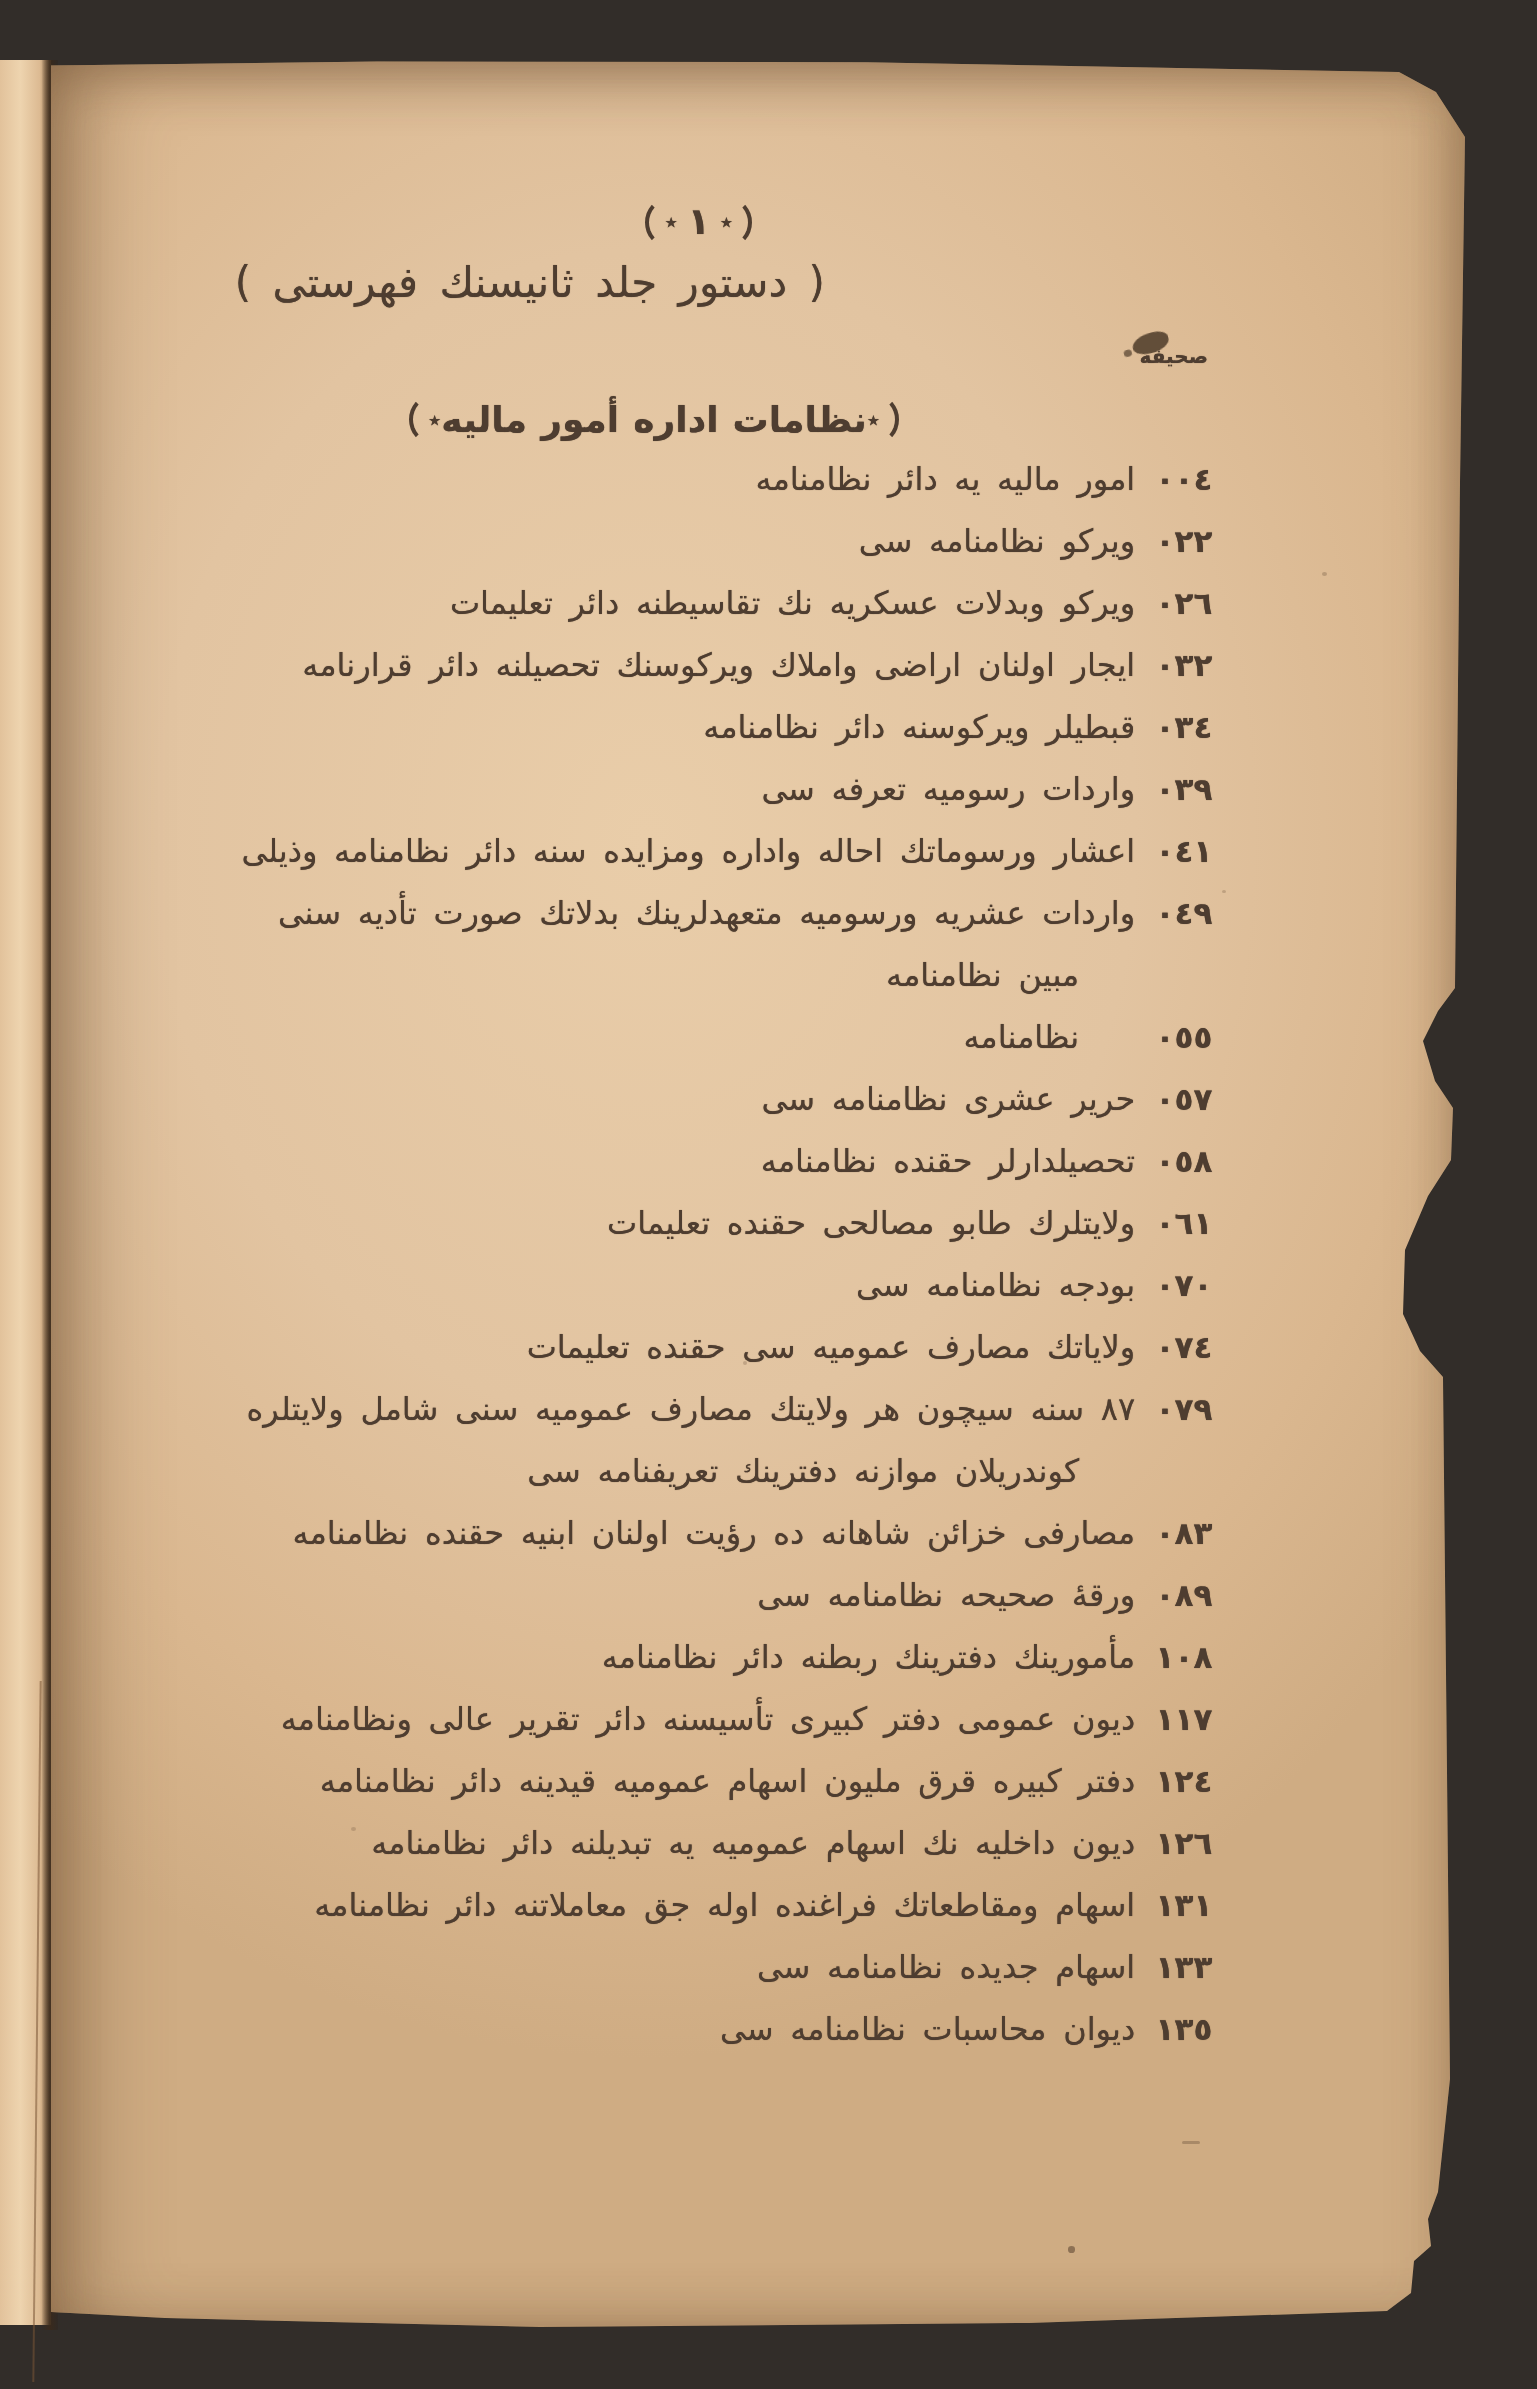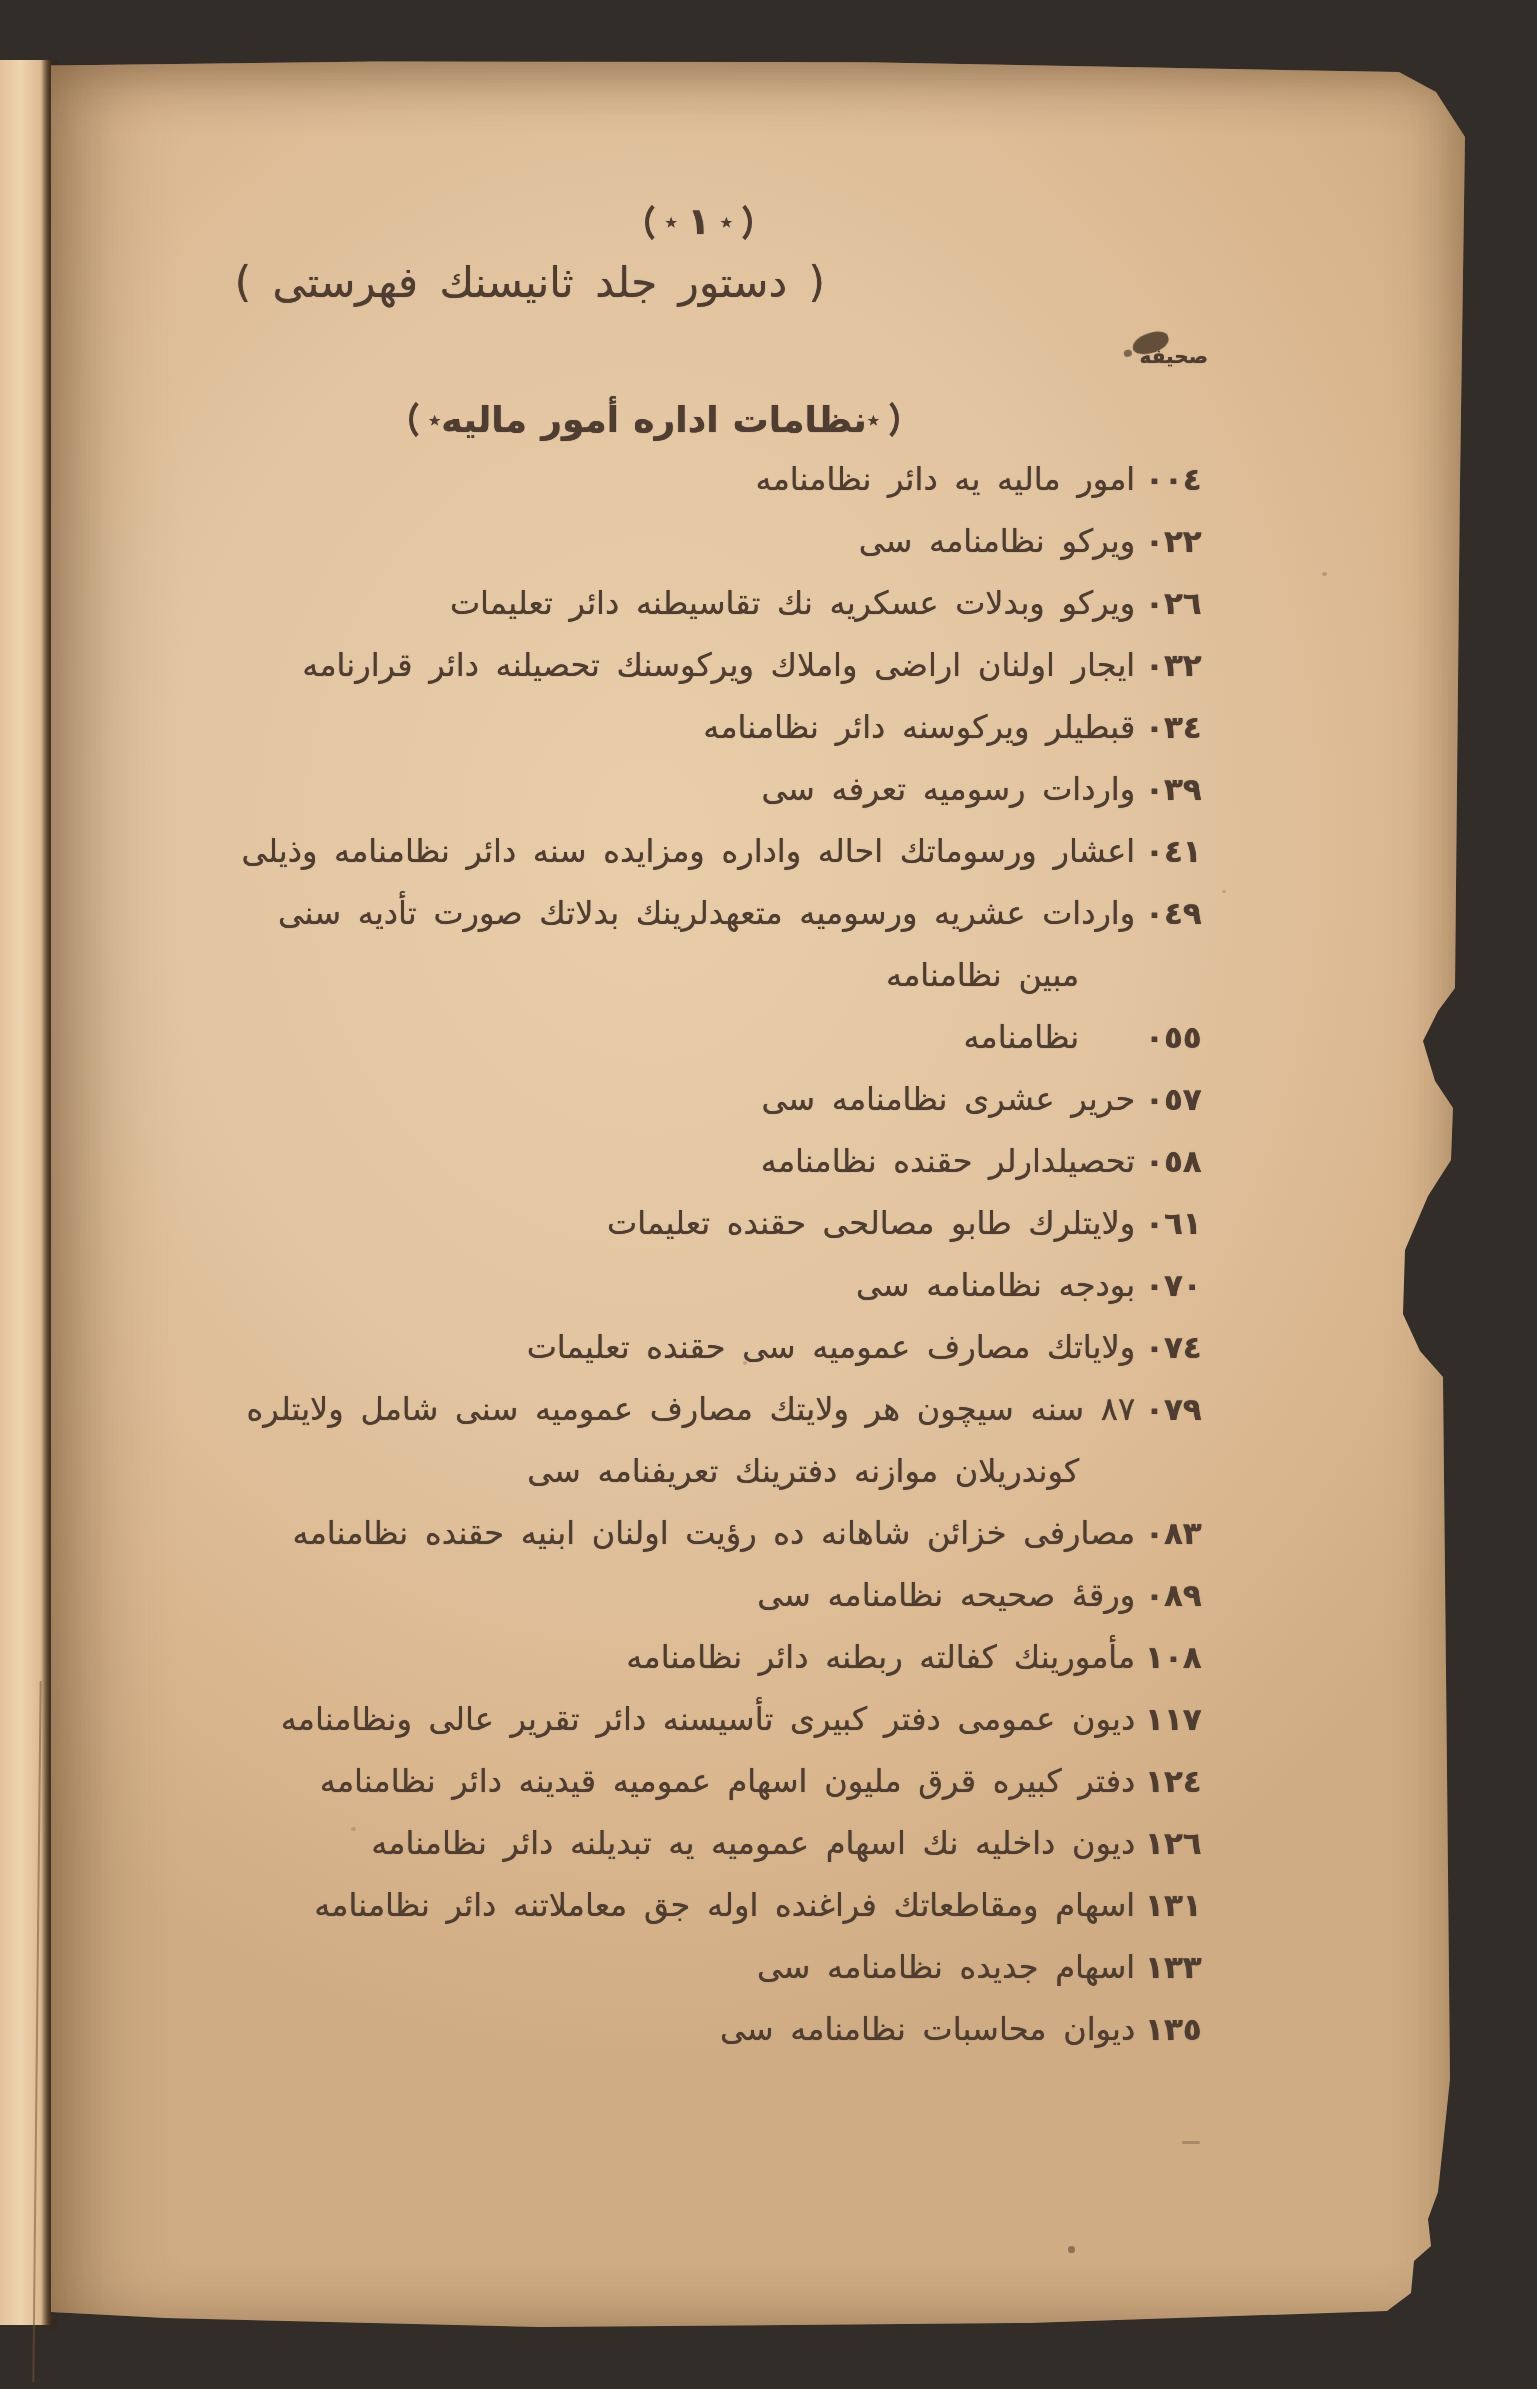--- a/index.html
+++ b/index.html
@@ -107,21 +107,21 @@
     display:flex;align-items:center;gap:3.3px;direction:rtl;white-space:nowrap;
   }
   .section .heading-text{font-size:36px;font-weight:bold;word-spacing:1.6px;letter-spacing:-0.8px;}
 
   
   .entries{
     position:absolute;top:389px;right:246px;width:1084px;direction:rtl;
   }
   .row{display:flex;direction:rtl;align-items:flex-start;column-gap:9.8px;}
   .num{
-    flex:0 0 78px;text-align:left;font-size:31px;font-weight:bold;
+    flex:0 0 78px;text-align:center;font-size:31px;font-weight:bold;
     line-height:62px;letter-spacing:1.6px;
   }
   .txt{flex:1 1 auto;font-size:32px;word-spacing:6.5px;}
   .txt .l1,.txt .l2{display:block;line-height:62px;white-space:nowrap;}
   .txt .l2{margin-right:56px;}
 
   
   .speck{position:absolute;background:rgba(88,66,45,.55);border-radius:50%;}
   .sp1{left:1017px;top:2187px;width:7.3px;height:6.5px;}
   .sp2{left:1271px;top:513px;width:4.9px;height:4.1px;opacity:.5;}
@@ -273,21 +273,21 @@
         </div>
         <div class="row">
           <span class="num">٠٨٩</span>
           <span class="txt">
             <span class="l1">ورقهٔ صحيحه نظامنامه سى</span>
           </span>
         </div>
         <div class="row">
           <span class="num">١٠٨</span>
           <span class="txt">
-            <span class="l1">مأمورينك كفالته ربطنه دائر نظامنامه</span>
+            <span class="l1">مأمورينك دفترينك ربطنه دائر نظامنامه</span>
           </span>
         </div>
         <div class="row">
           <span class="num">١١٧</span>
           <span class="txt">
             <span class="l1">ديون عمومى دفتر كبيرى تأسيسنه دائر تقرير عالى ونظامنامه</span>
           </span>
         </div>
         <div class="row">
           <span class="num">١٢٤</span>

